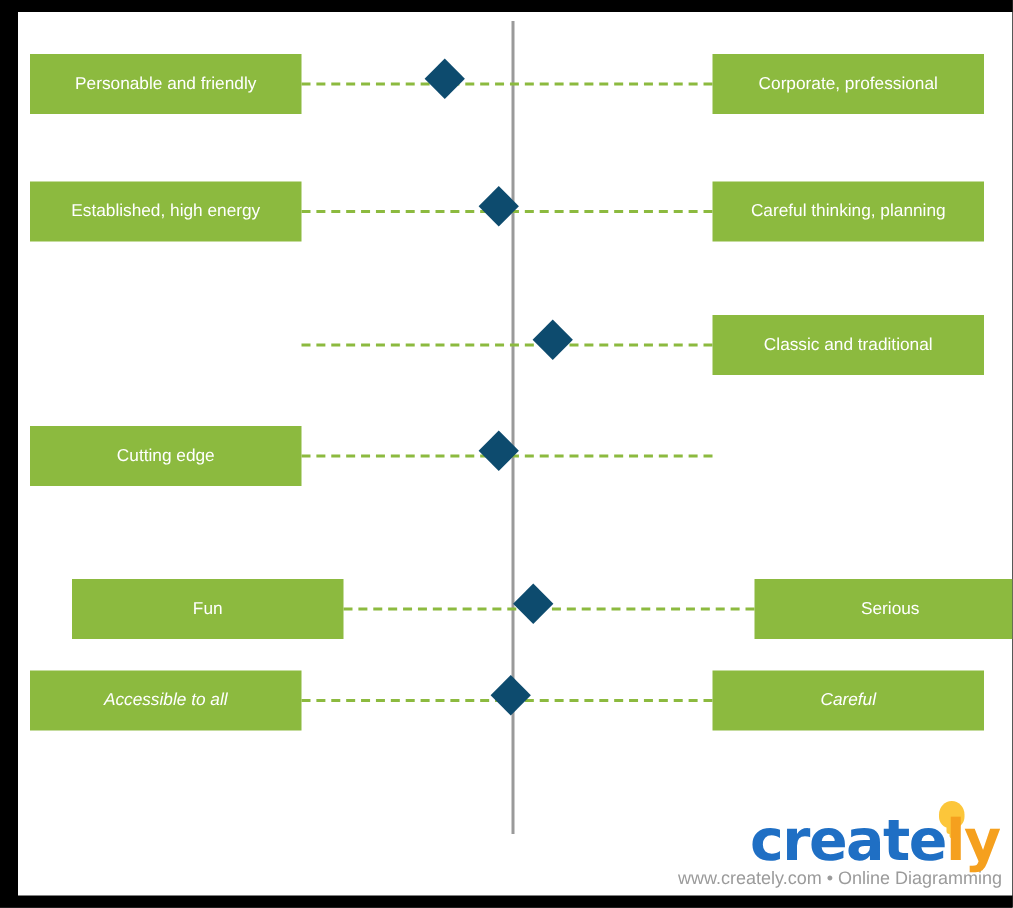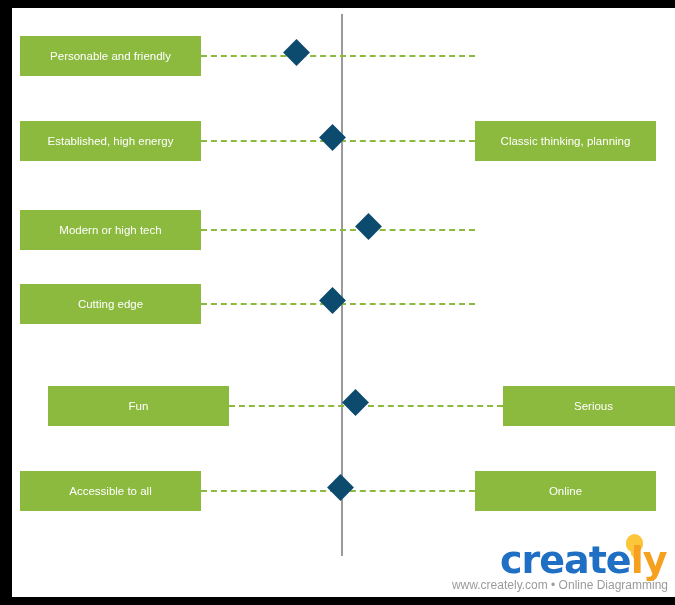--- a/index.html
+++ b/index.html
@@ -158,48 +158,49 @@
 <div id="canvas">
   <div id="page">
 
     <div class="axis"></div>
 
     <div id="rows">
         <div class="row" style="top: 28px;">
           <div class="box box-left">Personable and friendly</div>
           <div class="connector"></div>
           <div class="marker" style="left: 275.4px;"></div>
+          <div class="box box-right">Corporate, professional</div>
         </div>
         <div class="row" style="top: 113px;">
           <div class="box box-left">Established, high energy</div>
           <div class="connector"></div>
           <div class="marker" style="left: 311.02px;"></div>
-          <div class="box box-right">Classic thinking, planning</div>
+          <div class="box box-right">Careful thinking, planning</div>
         </div>
         <div class="row" style="top: 202px;">
-          <div class="box box-left">Modern or high tech</div>
           <div class="connector"></div>
           <div class="marker" style="left: 346.64px;"></div>
+          <div class="box box-right">Classic and traditional</div>
         </div>
         <div class="row" style="top: 276px;">
           <div class="box box-left">Cutting edge</div>
           <div class="connector"></div>
           <div class="marker" style="left: 311.02px;"></div>
         </div>
         <div class="row" style="top: 378px; margin-left: 28px;">
           <div class="box box-left">Fun</div>
           <div class="connector"></div>
           <div class="marker" style="left: 305.54px;"></div>
           <div class="box box-right">Serious</div>
         </div>
-        <div class="row" style="top: 463px;">
+        <div class="row" style="top: 439px; font-style: italic;">
           <div class="box box-left">Accessible to all</div>
           <div class="connector"></div>
           <div class="marker" style="left: 319.24px;"></div>
-          <div class="box box-right">Online</div>
+          <div class="box box-right">Careful</div>
         </div>
       </div>
 
     <div id="logo">
       <div id="bulb">
         <div class="glass"></div>
         <div class="base"></div>
         <div class="tip"></div>
       </div>
       <div id="footer-text">www.creately.com • Online Diagramming</div>

